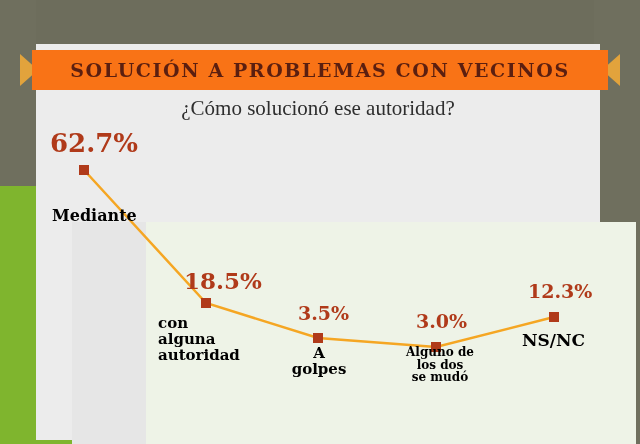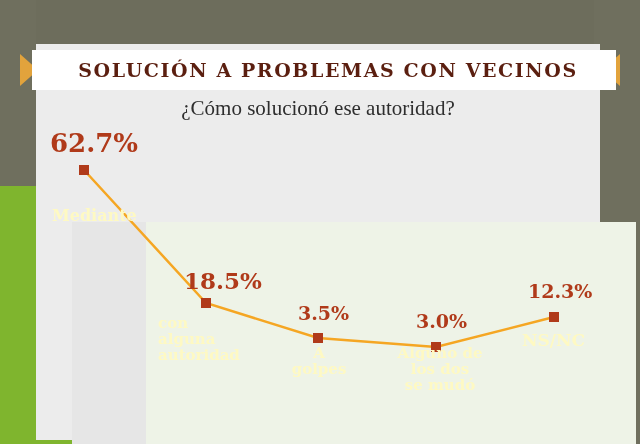--- a/index.html
+++ b/index.html
@@ -30,22 +30,22 @@
   }
 
   
   .ribbon-wrap{position:absolute;left:20px;top:50px;width:600px;height:40px;}
   .ribbon-tail-l{position:absolute;left:0;top:4px;width:0;height:0;
     border-top:16px solid transparent;border-bottom:16px solid transparent;border-left:18px solid #e2a33c;}
   .ribbon-tail-r{position:absolute;right:0;top:4px;width:0;height:0;
     border-top:16px solid transparent;border-bottom:16px solid transparent;border-right:18px solid #e2a33c;}
   .ribbon{
     position:absolute;left:12px;top:0;width:576px;height:40px;
-    background:#ffffff;
-    display:flex;align-items:center;justify-content:center;padding-left:8px;
+    background:#f97316;
+    display:flex;align-items:center;justify-content:center;
   }
   .ribbon-title{
     font-family:"DejaVu Serif", serif;
     font-weight:bold;
     color:#5b1f10;
     font-size:19px;
     letter-spacing:1.6px;
     text-transform:uppercase;
     white-space:nowrap;
   }
@@ -66,21 +66,21 @@
     position:absolute;
     font-family:"DejaVu Serif", serif;
     font-weight:bold;
     color:#b03a1a;
     white-space:nowrap;
   }
   .cat-label{
     position:absolute;
     font-family:"DejaVu Serif", serif;
     font-weight:bold;
-    color:#fef9c3;
+    color:#000000;
     line-height:1.05;
     white-space:nowrap;
   }
   .cat-center{text-align:center;}
 </style>
 </head>
 <body>
 
 <div class="bg-top"></div>
 <div class="bg-bottom"></div>
@@ -126,21 +126,21 @@
     <div>con</div>
     <div>alguna</div>
     <div>autoridad</div>
   </div>
 
   <div class="cat-label cat-center" style="left:248px;top:226px;width:70px;font-size:15px;">
     <div>A</div>
     <div>golpes</div>
   </div>
 
-  <div class="cat-label cat-center" style="left:348px;top:226px;width:112px;font-size:15px;">
+  <div class="cat-label cat-center" style="left:348px;top:226px;width:112px;font-size:12px;">
     <div>Alguno de</div>
     <div>los dos</div>
     <div>se mudó</div>
   </div>
 
   <div class="cat-label" style="left:486px;top:212px;font-size:17px;">
     <div>NS/NC</div>
   </div>
 </div>
 

